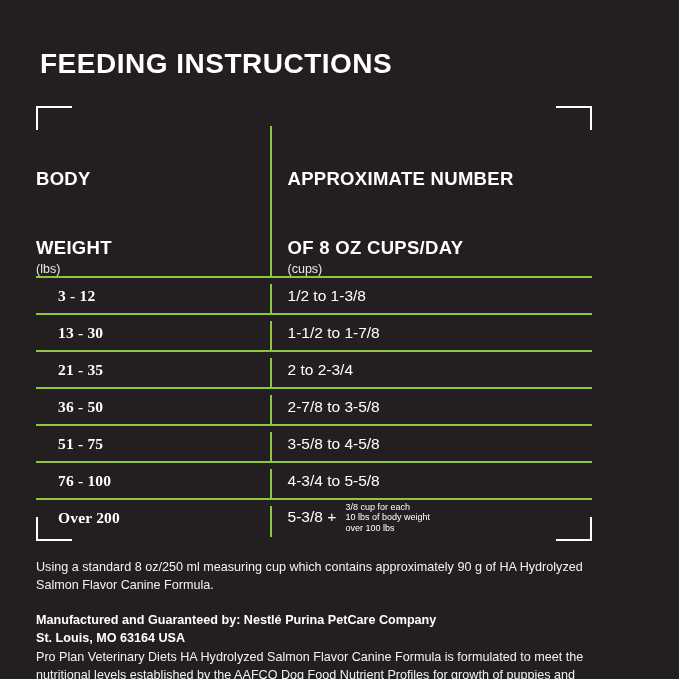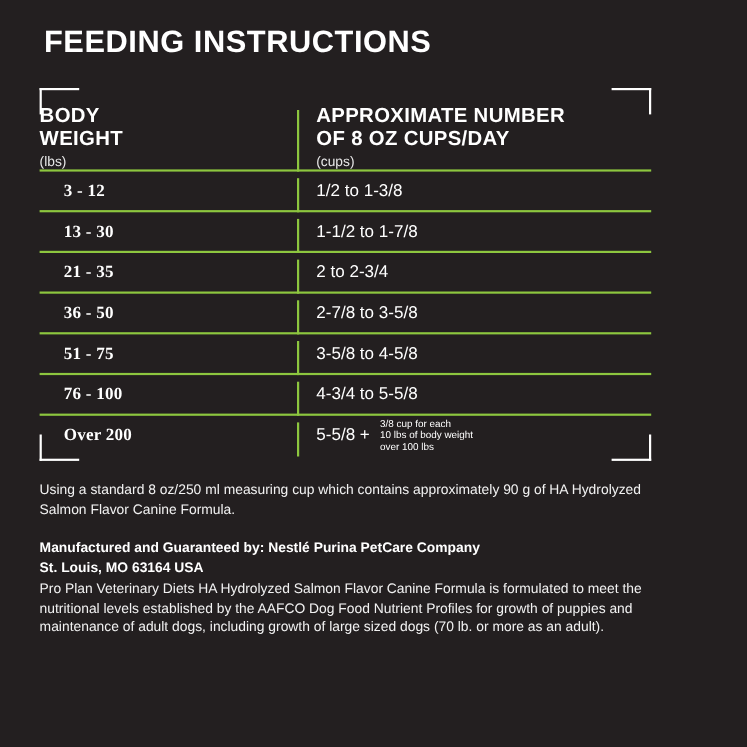--- a/index.html
+++ b/index.html
@@ -12,21 +12,21 @@
     background: #231f20;
     font-family: "Liberation Sans", sans-serif;
     color: #ffffff;
     overflow: hidden;
   }
   .page {
     position: relative;
     width: 629px;
     height: 679px;
     box-sizing: border-box;
-    padding: 14px 34px;
+    padding: 40px 34px;
   }
   .title {
     font-size: 28px;
     font-weight: bold;
     letter-spacing: 0.5px;
     margin: 8px 0 26px 6px;
     color: #ffffff;
     font-family: "Liberation Sans Narrow", "Liberation Sans", sans-serif;
   }
 
@@ -66,20 +66,21 @@
     padding: 14px 0 10px 22px;
     position: relative;
   }
   .head-cell.right { padding-left: 18px; }
   .head-title {
     font-size: 18.5px;
     font-weight: bold;
     line-height: 1.14;
     letter-spacing: 0.3px;
     font-family: "Liberation Sans Narrow", "Liberation Sans", sans-serif;
+    margin-top: 48px;
   }
   .head-sub {
     font-size: 12.5px;
     font-weight: normal;
     margin-top: 4px;
     color: #e8e8e8;
   }
   .vline {
     position: absolute;
     left: 0;
@@ -203,21 +204,21 @@
           <td class="cell-left">76 - 100</td>
           <td class="cell-right">
             <span class="vline"></span>
             <span>4-3/4 to 5-5/8</span>
           </td>
         </tr>
         <tr class="data-row last-row">
           <td class="cell-left">Over 200</td>
           <td class="cell-right">
             <span class="vline"></span>
-            <span>5-5/8 +</span>
+            <span>5-3/8 +</span>
             <span class="note-inline">3/8 cup for each<br>10 lbs of body weight<br>over 100 lbs</span>
           </td>
         </tr>
       </tbody>
     </table>
   </div>
 
   <p class="para first">Using a standard 8 oz/250 ml measuring cup which contains approximately 90 g of HA Hydrolyzed Salmon Flavor Canine Formula.</p>
   <p class="para bold">Manufactured and Guaranteed by: Nestlé Purina PetCare Company<br>St. Louis, MO 63164 USA</p>
   <p class="para last">Pro Plan Veterinary Diets HA Hydrolyzed Salmon Flavor Canine Formula is formulated to meet the nutritional levels established by the AAFCO Dog Food Nutrient Profiles for growth of puppies and maintenance of adult dogs, including growth of large sized dogs (70 lb. or more as an adult).</p>

